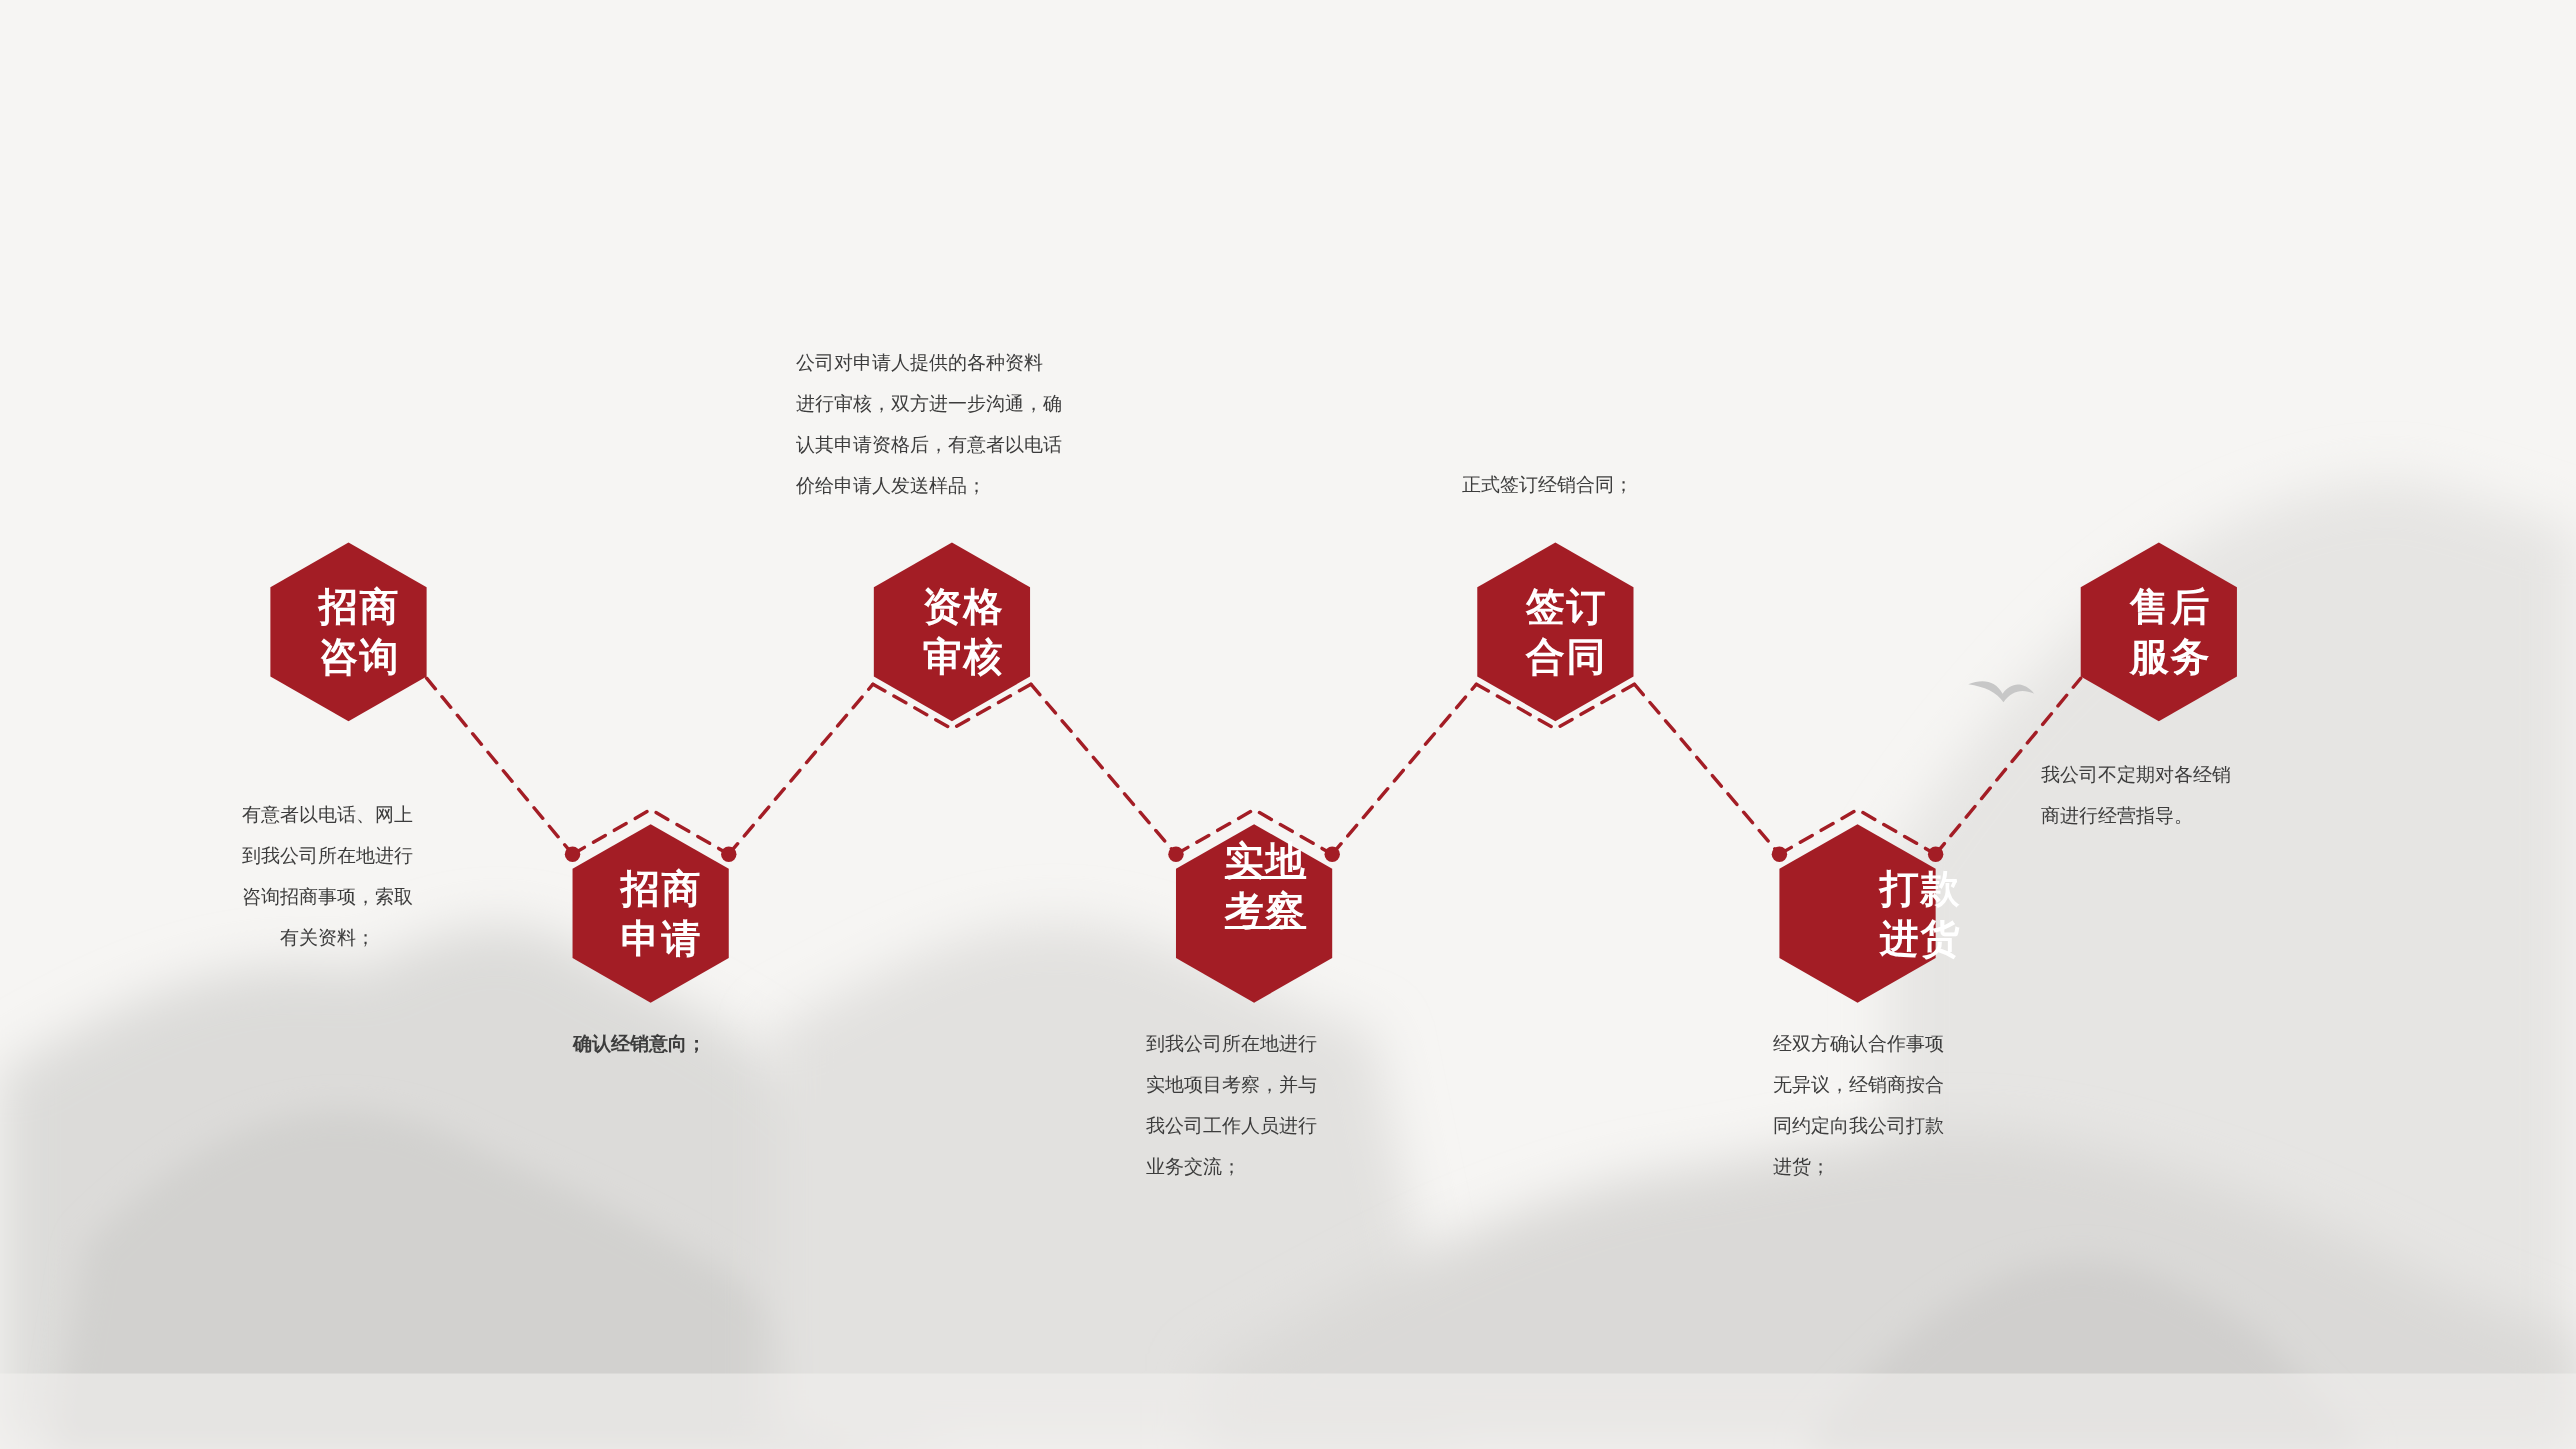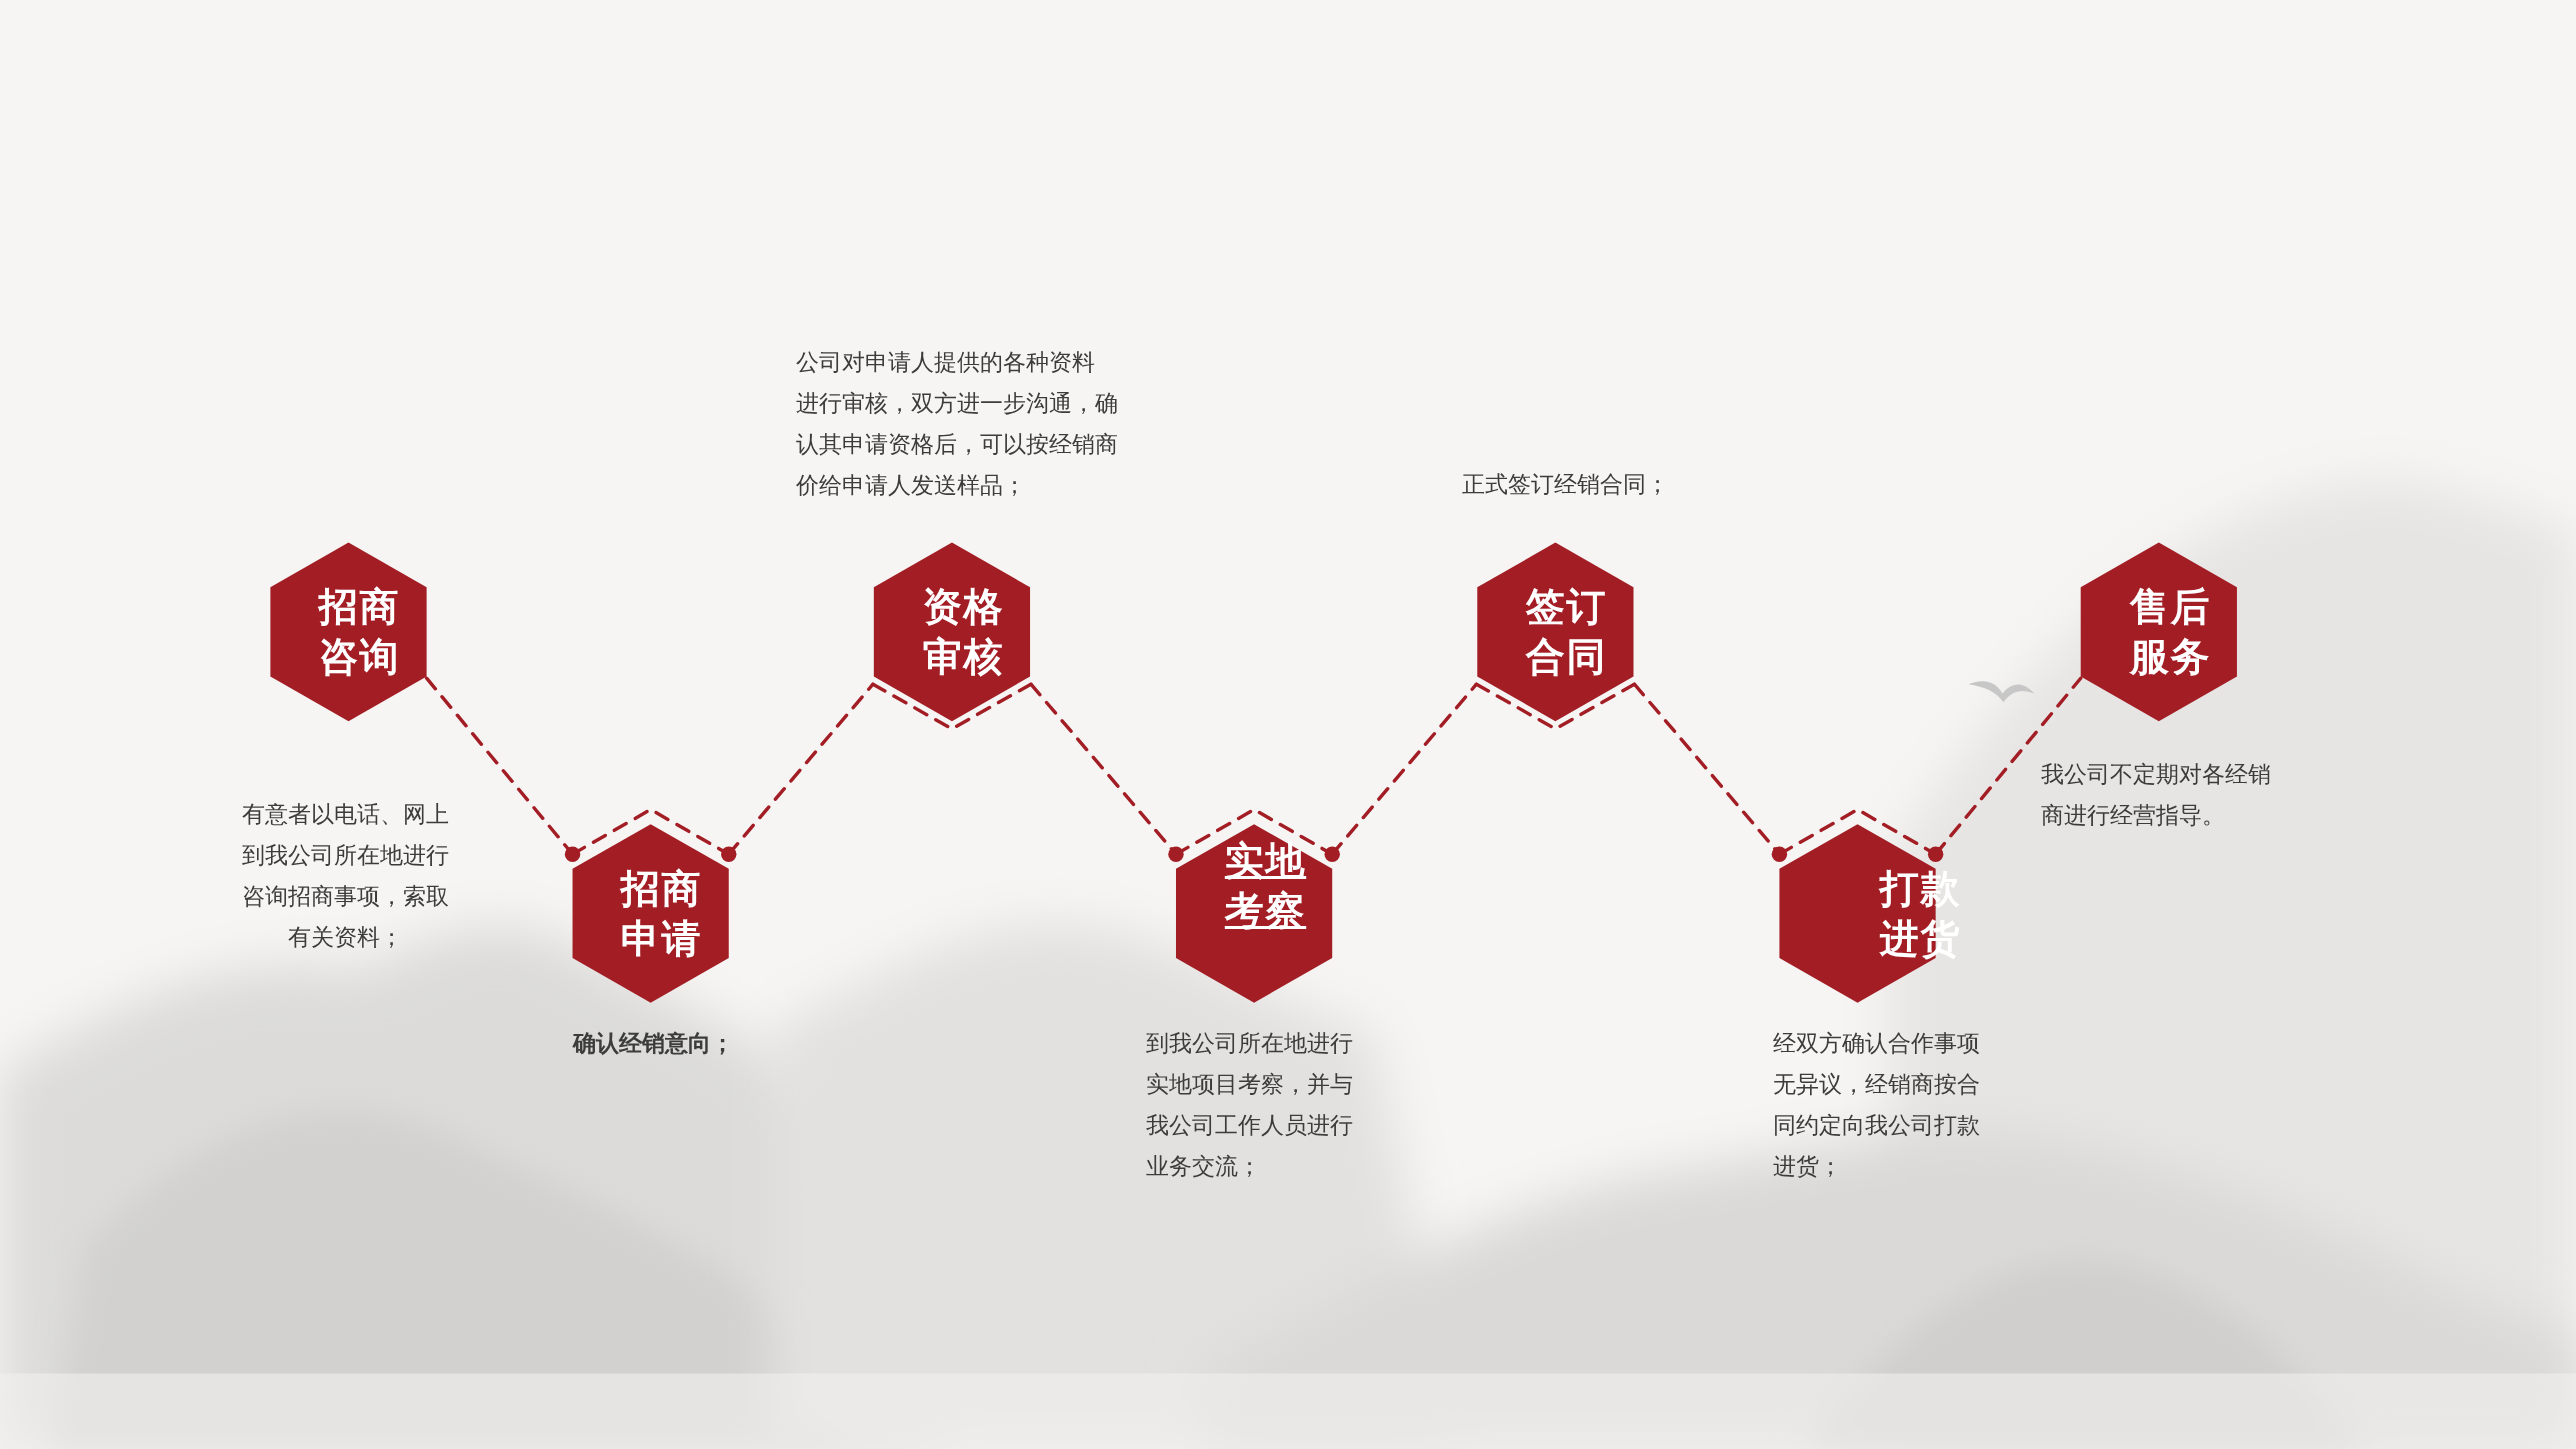--- a/index.html
+++ b/index.html
@@ -12,21 +12,21 @@
   .diagram { position: absolute; left: 0; top: 0; width: 2576px; height: 1450px; z-index: 1; }
   .hex-label {
     position: absolute; width: 177px; text-align: center;
     color: #ffffff; font-weight: bold; font-size: 39px; line-height: 50px;
     font-family: "DejaVu Sans", sans-serif; letter-spacing: 1.7px;
     z-index: 3;
   }
   .hex-label span { display: block; }
   .desc {
     position: absolute; z-index: 3;
-    color: #3c3c3c; font-size: 23px; line-height: 41px;
+    color: #3c3c3c; font-size: 19px; line-height: 41px;
     font-family: "DejaVu Sans", sans-serif;
     white-space: nowrap;
   }
   .desc span { display: block; }
 </style>
 </head>
 <body>
 
 <svg class="bg" width="2576" height="1450" viewBox="0 0 3001 1689">
   <defs>
@@ -138,21 +138,21 @@
   <span>到我公司所在地进行</span>
   <span>咨询招商事项，索取</span>
   <span>有关资料；</span>
 </div>
 <div class="desc" style="left:573px; top:1023px;font-weight:bold;">
   <span>确认经销意向；</span>
 </div>
 <div class="desc" style="left:796px; top:342px;">
   <span>公司对申请人提供的各种资料</span>
   <span>进行审核，双方进一步沟通，确</span>
-  <span>认其申请资格后，可以按经销商</span>
+  <span>认其申请资格后，有意者以电话</span>
   <span>价给申请人发送样品；</span>
 </div>
 <div class="desc" style="left:1146px; top:1023px;">
   <span>到我公司所在地进行</span>
   <span>实地项目考察，并与</span>
   <span>我公司工作人员进行</span>
   <span>业务交流；</span>
 </div>
 <div class="desc" style="left:1462px; top:464px;text-align:center;">
   <span>正式签订经销合同；</span>

